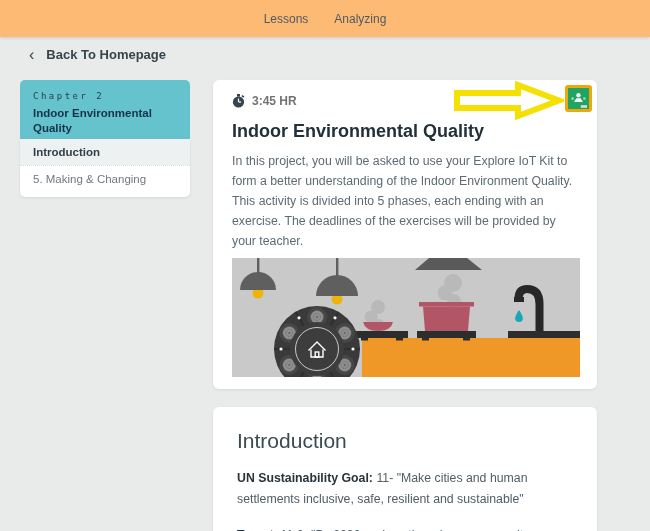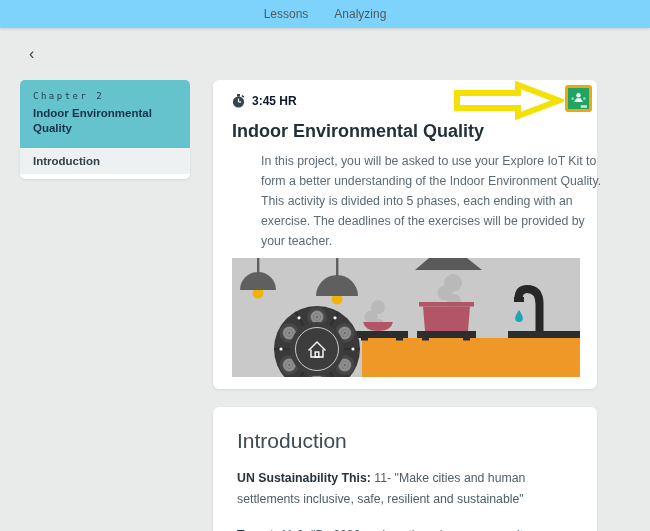--- a/index.html
+++ b/index.html
@@ -6,41 +6,41 @@
   html,body { width:650px; height:531px; }
   body {
     position:relative;
     background:#e8ebea;
     font-family:"Liberation Sans", sans-serif;
     overflow:hidden;
     color:#37474f;
   }
   
   .topbar {
-    position:absolute; top:0; left:0; right:0; height:28px;
-    background:#7dd3fc;
+    position:absolute; top:0; left:0; right:0; height:37px;
+    background:#fdba74;
     box-shadow:0 1px 3px rgba(0,0,0,.14);
     display:flex; justify-content:center; align-items:center; gap:26px;
     z-index:10;
   }
   .topbar .nav-link {
     font-size:12px; color:#4f5b63; cursor:pointer; text-decoration:none;
   }
   
   .back-link {
     position:absolute; top:47px; left:29px;
     display:flex; align-items:center; gap:12px;
     font-size:13px; font-weight:bold; color:#36454d; cursor:pointer;
   }
   .back-link .chev { font-size:16px; font-weight:normal; line-height:13px; color:#36454d; }
   
   .sidebar { position:absolute; left:20px; top:80px; width:170px; }
   .sidebar-header {
     background:#65c3cd; border-radius:5px 5px 0 0;
-    padding:11px 13px 12px;
+    padding:11px 13px 3px;
   }
   .chapter-label {
     font-family:"DejaVu Sans Mono", monospace;
     font-size:9px; letter-spacing:2.5px; color:#25414e; margin-bottom:5px;
   }
   .chapter-title { font-size:11.5px; font-weight:bold; color:#16324b; line-height:1.3; }
   .sidebar-menu {
     background:#ffffff; border-radius:0 0 5px 5px;
     box-shadow:0 1px 3px rgba(0,0,0,.08);
     padding-bottom:5px;
@@ -53,26 +53,25 @@
     background:#edf1f2; color:#323f49; font-weight:bold; border-top:none;
   }
   
   .main { position:absolute; left:213px; top:80px; width:384px; }
   .card {
     background:#ffffff; border-radius:6px;
     box-shadow:0 1px 3px rgba(0,0,0,.08);
   }
   .lesson-card { position:relative; padding:14px 19px 12px; }
   .meta-row { display:flex; align-items:center; gap:7px; }
-  .duration { font-size:12px; font-weight:bold; color:#0f172a; }
+  .duration { font-size:12px; font-weight:bold; color:#737373; }
   .lesson-title { margin-top:13px; font-size:18px; font-weight:bold; color:#22303a; }
   .lesson-desc {
     margin-top:9px; font-size:12.3px; line-height:20px; color:#5d6b74;
     width:346px;
-    margin-left:29px;
   }
   .illustration { margin-top:7px; display:block; }
   
   .arrow-annotation { position:absolute; top:1px; right:33px; width:110px; height:40px; }
   .classroom-btn {
     position:absolute; top:5px; right:5px;
     width:27px; height:27px; background:#f1a70a; border-radius:3px;
     padding:3px; cursor:pointer;
   }
   .classroom-btn svg { display:block; }
@@ -85,29 +84,31 @@
 </head>
 <body>
 
 <div class="topbar">
   <a class="nav-link">Lessons</a>
   <a class="nav-link">Analyzing</a>
 </div>
 
 <div class="back-link">
   <span class="chev">‹</span>
+  <span>Back To Homepage</span>
 </div>
 
 <div class="sidebar">
   <div class="sidebar-header">
     <div class="chapter-label">Chapter 2</div>
     <div class="chapter-title">Indoor Environmental Quality</div>
   </div>
   <div class="sidebar-menu">
     <div class="menu-item active">Introduction</div>
+    <div class="menu-item">5. Making &amp; Changing</div>
   </div>
 </div>
 
 <div class="main">
 
   <div class="card lesson-card">
 
     <svg class="arrow-annotation" viewBox="0 0 110 40">
       <polygon points="3,12 64,12 64,4 105,19.5 64,35 64,27 3,27" fill="#ffffff" stroke="#f5e003" stroke-width="6" stroke-linejoin="miter"></polygon>
     </svg>
@@ -250,17 +251,17 @@
           <path d="M-8.5,1.5 L0,-7 L8.5,1.5"></path>
           <path d="M-6,0.5 V8 H6 V0.5"></path>
           <rect x="-1.8" y="3" width="3.6" height="5"></rect>
         </g>
       </g>
     </svg>
   </div>
 
   <div class="card intro-card">
     <div class="intro-heading">Introduction</div>
-    <p class="intro-p"><b>UN Sustainability This:</b><span> 11- "Make cities and human settlements inclusive, safe, resilient and sustainable"</span></p>
+    <p class="intro-p"><b>UN Sustainability Goal:</b><span> 11- "Make cities and human settlements inclusive, safe, resilient and sustainable"</span></p>
     <p class="intro-p"><b>Target</b><span>: 11.6- "By 2030, reduce the adverse per capita environmental impact of cities, including by paying special attention to air quality and municipal and other waste management"</span></p>
   </div>
 
 </div>
 
 </body></html>

